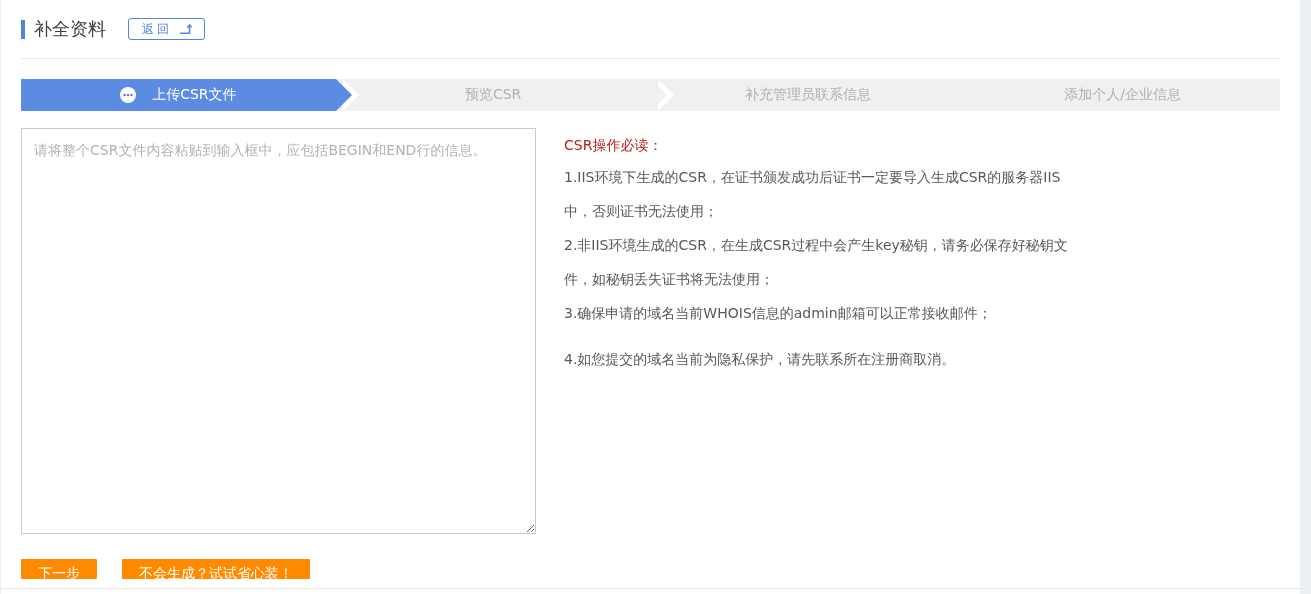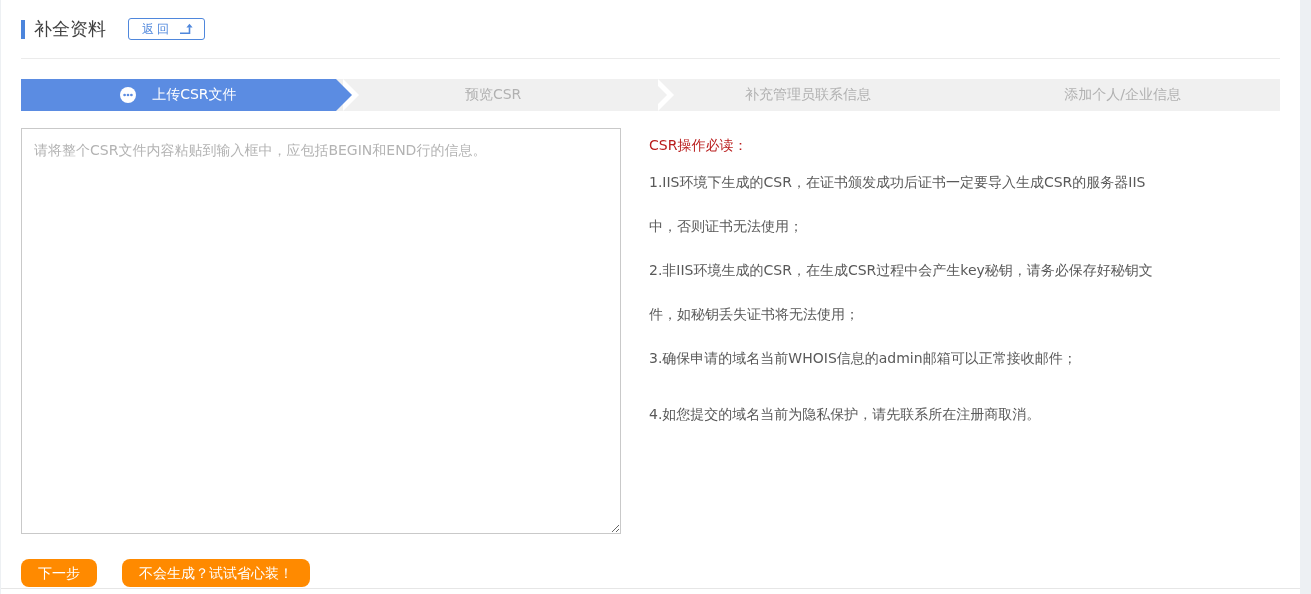--- a/index.html
+++ b/index.html
@@ -51,36 +51,36 @@
     border-top:16px solid transparent;border-bottom:16px solid transparent;
     border-left:16px solid #fff;
   }
   .step.active{background:#5b8ce2;color:#fff;}
   .step.active::after{border-left-color:#5b8ce2;}
   .step .step-icon{display:inline-flex;line-height:0;}
 
   
   .main{display:flex;align-items:flex-start;margin-top:17px;}
   .csr-textarea{
-    width:600px;height:406px;box-sizing:border-box;
+    width:515px;height:406px;box-sizing:border-box;
     border:1px solid #c9c9c9;background:#fff;
     padding:10px 12px;font-size:14px;color:#333;
     font-family:inherit;resize:both;outline:none;line-height:1.6;
   }
   .csr-textarea::placeholder{color:#b3b3b3;opacity:1;}
   .help{margin-left:28px;width:512px;}
   .help-title{font-size:14px;font-weight:normal;color:#b91c1c;margin:9px 0 5px;}
-  .notes p{margin:0;font-size:14px;color:#595959;line-height:44px;}
+  .notes p{margin:0;font-size:14px;color:#595959;line-height:34px;}
   .notes p.last{margin-top:12px;}
 
   
   .actions{margin-top:25px;display:flex;gap:25px;}
   .btn-orange{
-    background:#ff8a00;color:#fff;border:none;border-radius:8px;
-    font-size:14px;height:28px;padding:0 17px;cursor:pointer;
+    background:#ff8a00;color:#fff;border:none;border-radius:1px;
+    font-size:14px;height:20px;padding:0 17px;cursor:pointer;
     font-family:inherit;line-height:28px;
   }
 </style>
 </head>
 <body>
 
 <div class="page">
   <div class="inner">
 
     <div class="header">

